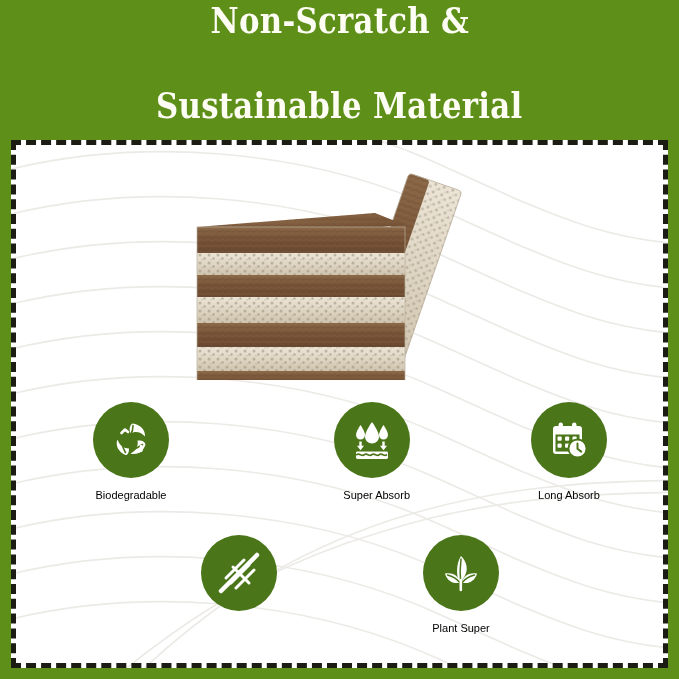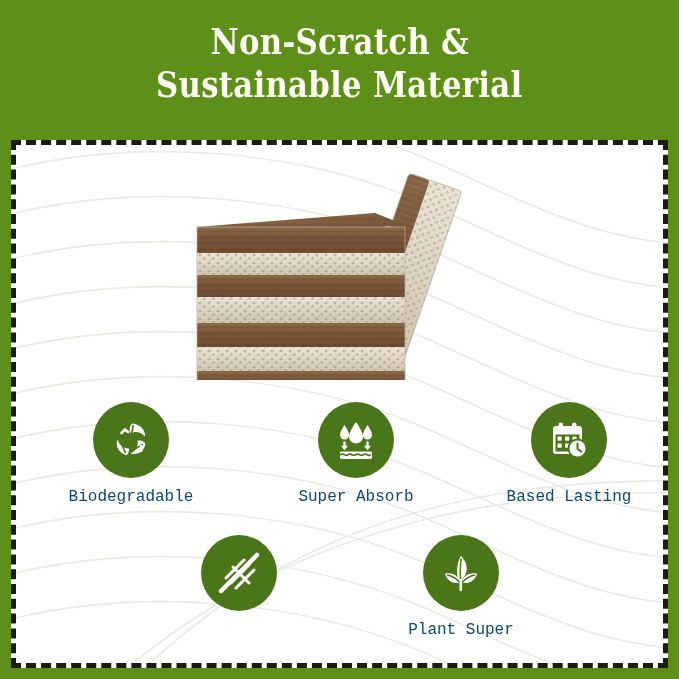--- a/index.html
+++ b/index.html
@@ -19,21 +19,21 @@
   
   .header {
     position: absolute;
     left: 0; top: 0;
     width: 679px;
     height: 134px;
     background: #5e9019;
     display: flex;
     flex-direction: column;
     align-items: center;
-    justify-content: center;
+    justify-content: space-between;
     box-sizing: border-box;
     padding-bottom: 6px;
   }
   .header-line {
     color: #fdfdf4;
     font-family: "DejaVu Serif", serif;
     font-weight: bold;
     font-size: 35px;
     line-height: 1.22;
     letter-spacing: 0.3px;
@@ -96,30 +96,30 @@
     height: 76px;
     border-radius: 50%;
     background: #4a7518;
     display: flex;
     align-items: center;
     justify-content: center;
   }
   .circle svg { display: block; }
   .feature-label {
     margin-top: 11px;
-    color: #0c4a6e;
-    font-family: Liberation Mono, monospace;
-    font-size: 16px;
+    color: #000000;
+    font-family: Liberation Sans, sans-serif;
+    font-size: 11px;
     line-height: 1.1;
     text-align: center;
     white-space: nowrap;
   }
 
   .f-bio  { left: 45px;  top: 262px; }
-  .f-abs  { left: 270px; top: 262px; }
+  .f-abs  { left: 249px; top: 262px; align-items: flex-end; }
   .f-long { left: 483px; top: 262px; }
   .f-non  { left: 153px; top: 395px; }
   .f-pla  { left: 375px; top: 395px; }
 </style>
 </head>
 <body>
 
 <div id="infographic">
 
   <div class="header">
@@ -268,21 +268,21 @@
             <rect x="20" y="27.5" width="4.2" height="4.2" rx="1"></rect>
           </g>
           <g fill="#ffffff" stroke="#4a7518" stroke-width="1.8">
             <circle cx="32.5" cy="32.5" r="9"></circle>
           </g>
           <g fill="none" stroke="#4a7518" stroke-width="2" stroke-linecap="round">
             <path d="M32.5,27.5 L32.5,32.8 L36.2,35.6"></path>
           </g>
         </svg>
       </div>
-      <div class="feature-label">Based Lasting</div>
+      <div class="feature-label">Long Absorb</div>
     </div>
 
     <div class="feature f-non">
       <div class="circle">
         <svg width="52" height="52" viewBox="0 0 52 52">
           <g stroke="#ffffff" stroke-width="3" stroke-linecap="round" fill="none">
             <path d="M13,31 L31,13"></path>
             <path d="M18,36 L36,18"></path>
             <path d="M23,41 L41,23"></path>
             <path d="M20,20 L36,36"></path>

